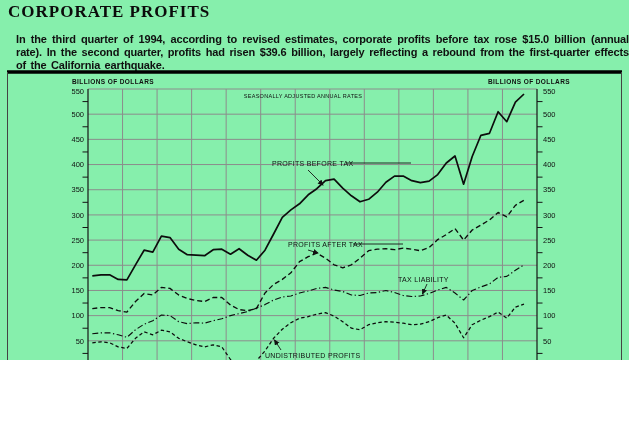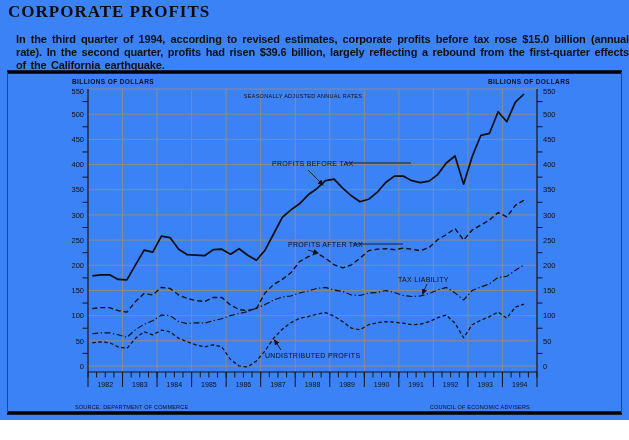--- a/index.html
+++ b/index.html
@@ -1,16 +1,16 @@
 <!DOCTYPE html>
 <html><head>
 <meta charset="utf-8">
 <style>
   html,body{margin:0;padding:0;background:#ffffff;}
-  .page{position:relative;width:629px;height:420px;background:#3b82f6;font-family:"Liberation Sans",sans-serif;color:#111;overflow:hidden;}
+  .page{position:relative;width:629px;height:360px;background:#86efac;font-family:"Liberation Sans",sans-serif;color:#111;overflow:hidden;}
   .title{position:absolute;left:8px;top:2px;margin:0;font-family:"Liberation Serif",serif;font-weight:bold;font-size:17px;letter-spacing:1px;color:#0b0b0b;}
   .intro{position:absolute;left:8px;top:25px;width:613px;margin:8px;font-size:11px;font-weight:bold;line-height:13px;letter-spacing:-0.15px;word-spacing:1.5px;text-align:justify;color:#101010;}
   .figure{position:absolute;left:7px;top:70px;width:615px;height:345px;}
   svg text{fill:#101010;}
   .axis-title{font-size:6.5px;letter-spacing:0.4px;font-weight:bold;}
   .note{font-size:5.5px;letter-spacing:0.3px;}
   .series-label{font-size:7px;letter-spacing:0.3px;}
   .source{font-size:5.5px;letter-spacing:0.2px;}
   .tick-label{font-size:7.5px;}
   .year-label{font-size:7px;}

